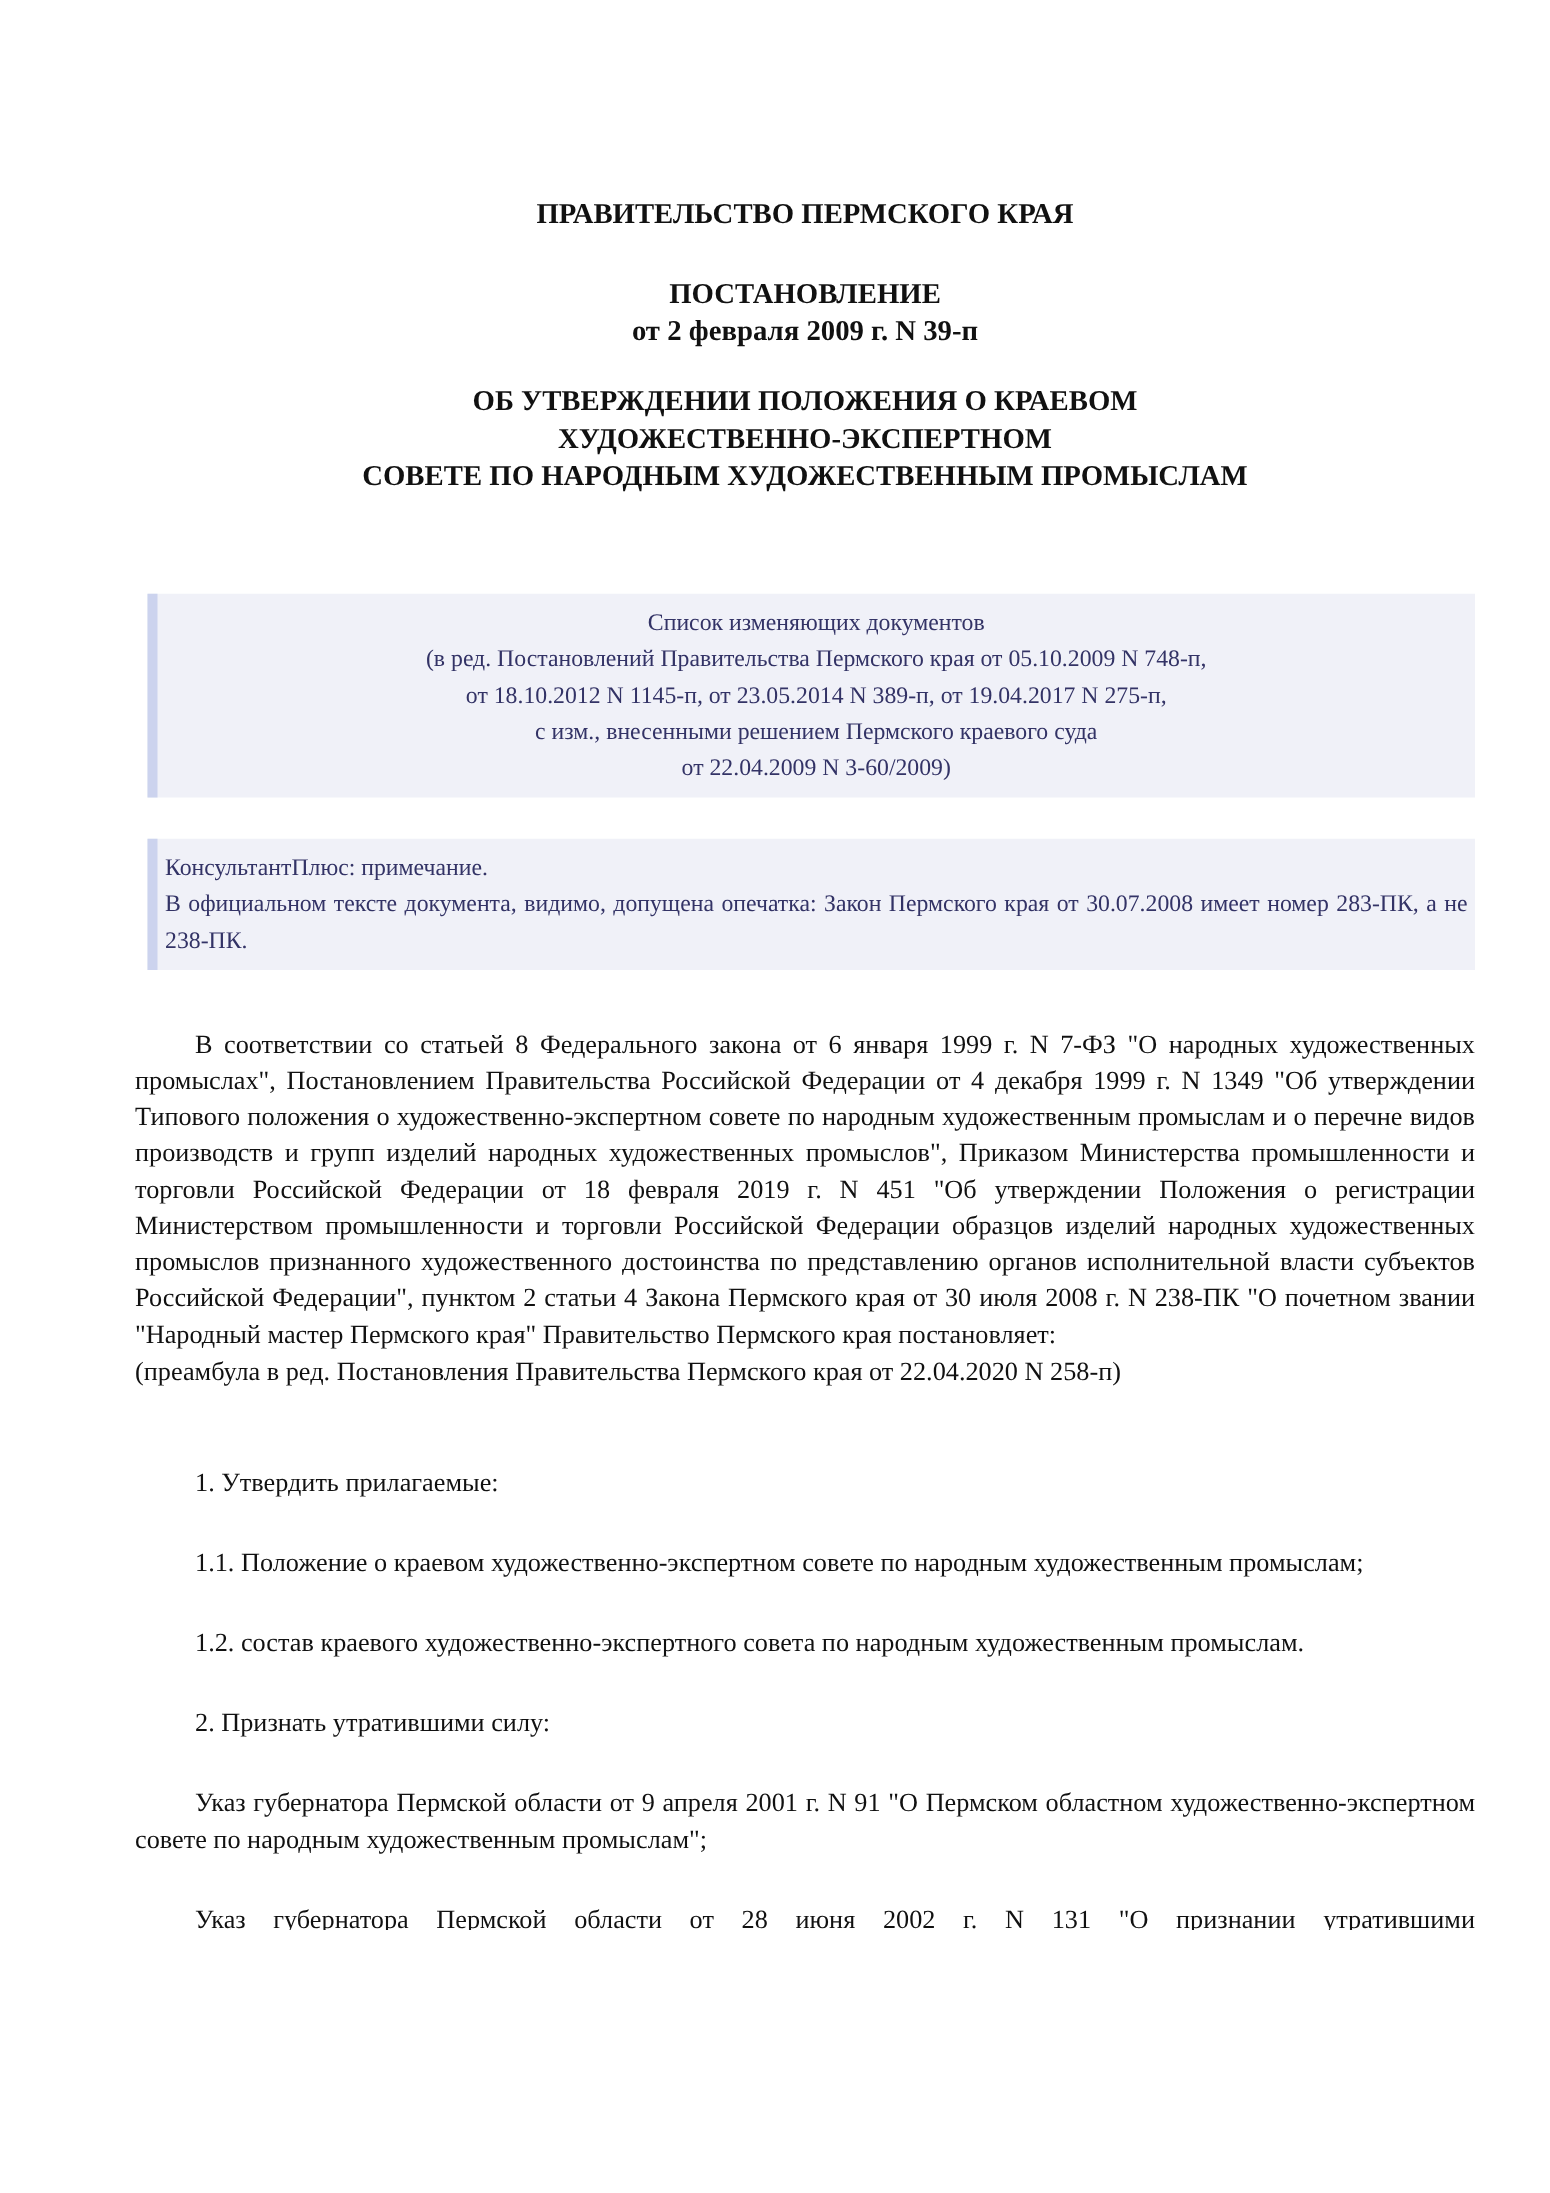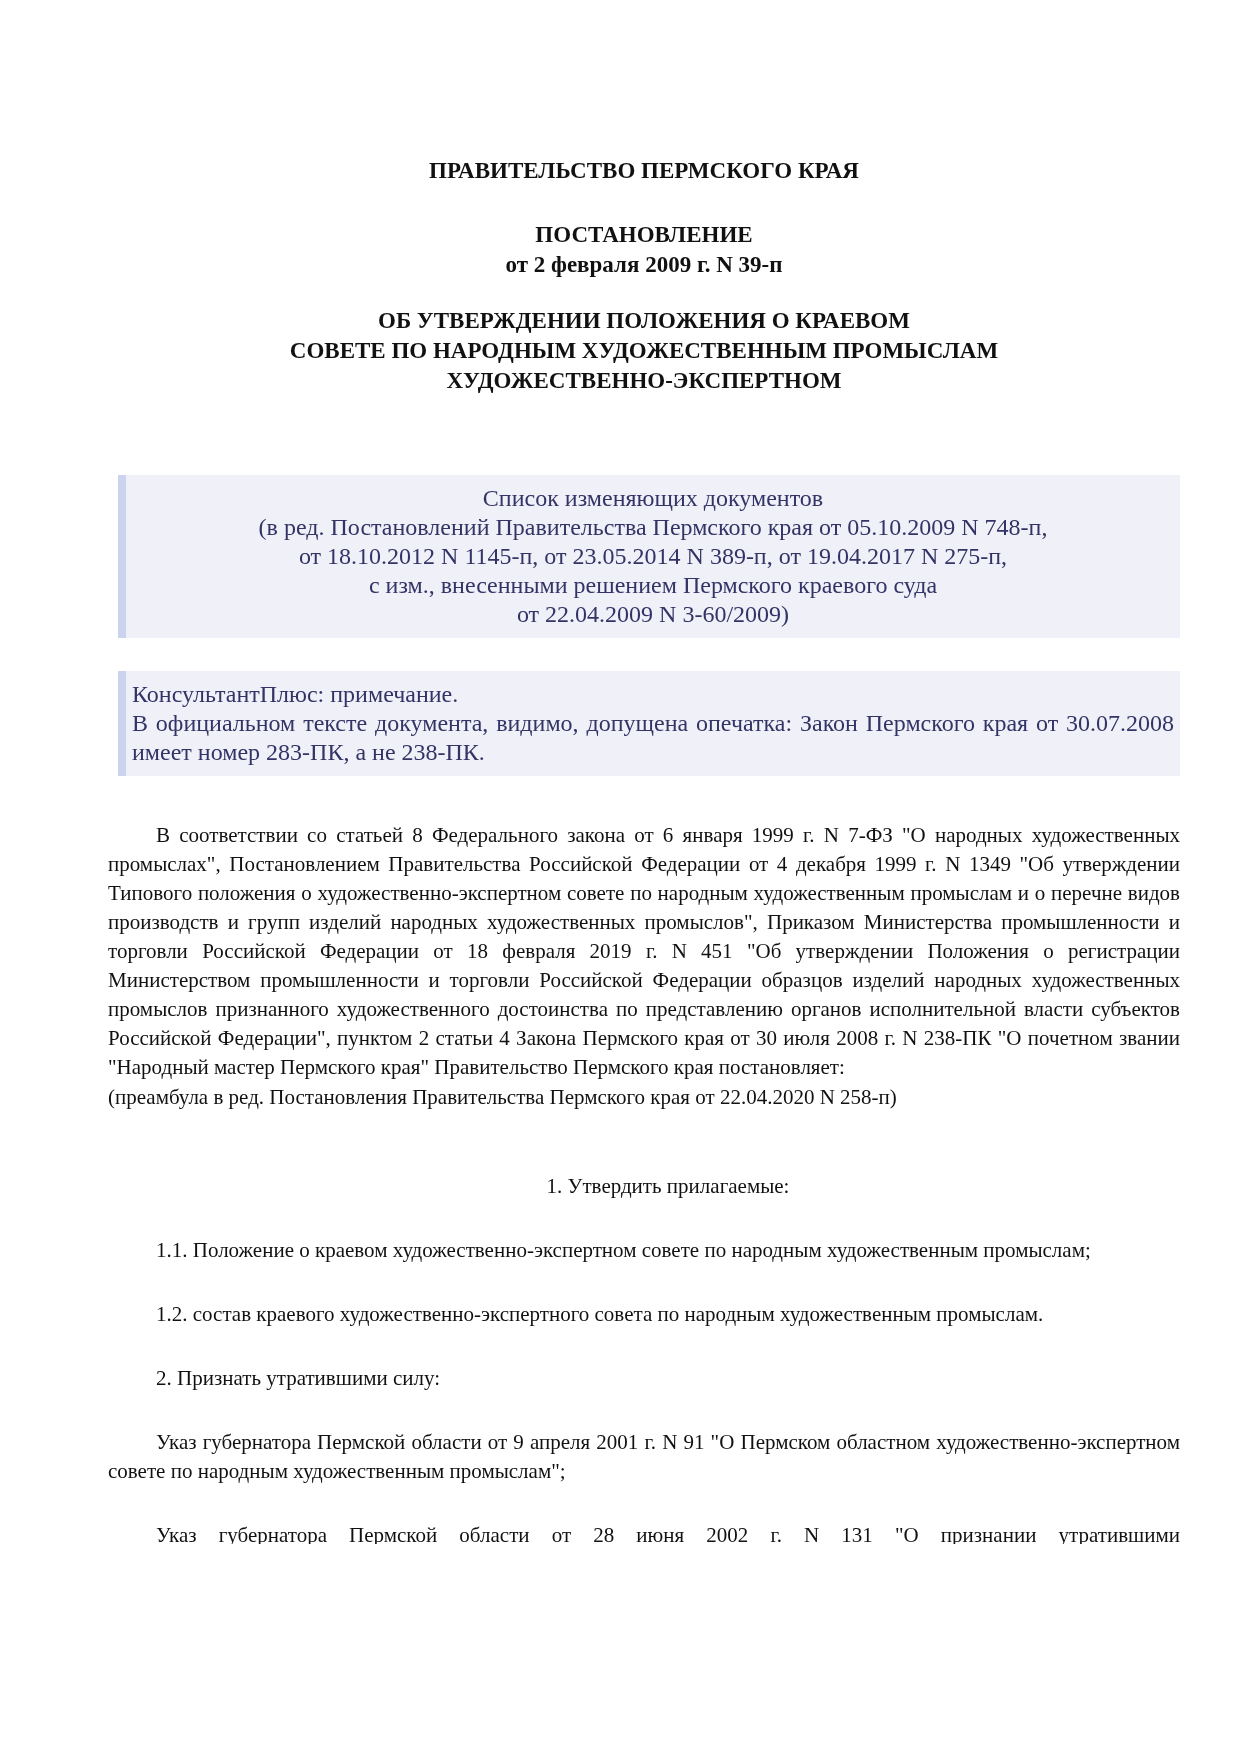--- a/index.html
+++ b/index.html
@@ -30,56 +30,56 @@
   }
   .org{margin-top:156px;}
   .doctype{margin-top:34px;}
   .doctitle{margin-top:26px;}
   .info-box{
     margin-top:33px;
     margin-left:10px;
     background:var(--box-bg);
     border-left:8px solid var(--box-border);
     color:var(--box-text);
-    font-size:24px;
+    font-size:19px;
     line-height:29px;
     padding:9px 6px;
   }
   .info-box.first{margin-top:79px;}
   .info-box.centered{text-align:center;}
   .info-box .just{text-align:justify;}
   p{
     margin:35px 0 0 0;
     font-size:21px;
     line-height:29px;
   }
   p.just{text-align:justify;}
   p.indent{text-indent:48px;}
   p.tight{margin-top:1px;}
   p.preamble{margin-top:45px;}
-  p.after-preamble{margin-top:60px;text-align:center;}
+  p.after-preamble{margin-top:60px;}
   p.force-last{text-align:justify;text-align-last:justify;}
 </style>
 </head>
 <body>
 
 <div class="page">
   <div class="content">
 
     <div class="h-center org">ПРАВИТЕЛЬСТВО ПЕРМСКОГО КРАЯ</div>
 
     <div class="doctype">
       <div class="h-center">ПОСТАНОВЛЕНИЕ</div>
       <div class="h-center">от 2 февраля 2009 г. N 39-п</div>
     </div>
 
     <div class="doctitle">
       <div class="h-center">ОБ УТВЕРЖДЕНИИ ПОЛОЖЕНИЯ О КРАЕВОМ</div>
+      <div class="h-center">ХУДОЖЕСТВЕННО-ЭКСПЕРТНОМ</div>
       <div class="h-center">СОВЕТЕ ПО НАРОДНЫМ ХУДОЖЕСТВЕННЫМ ПРОМЫСЛАМ</div>
-      <div class="h-center">ХУДОЖЕСТВЕННО-ЭКСПЕРТНОМ</div>
     </div>
 
     <div class="info-box centered first">
       <div>Список изменяющих документов</div>
       <div>(в ред. Постановлений Правительства Пермского края от 05.10.2009 N 748-п,</div>
       <div>от 18.10.2012 N 1145-п, от 23.05.2014 N 389-п, от 19.04.2017 N 275-п,</div>
       <div>с изм., внесенными решением Пермского краевого суда</div>
       <div>от 22.04.2009 N 3-60/2009)</div>
     </div>
 

